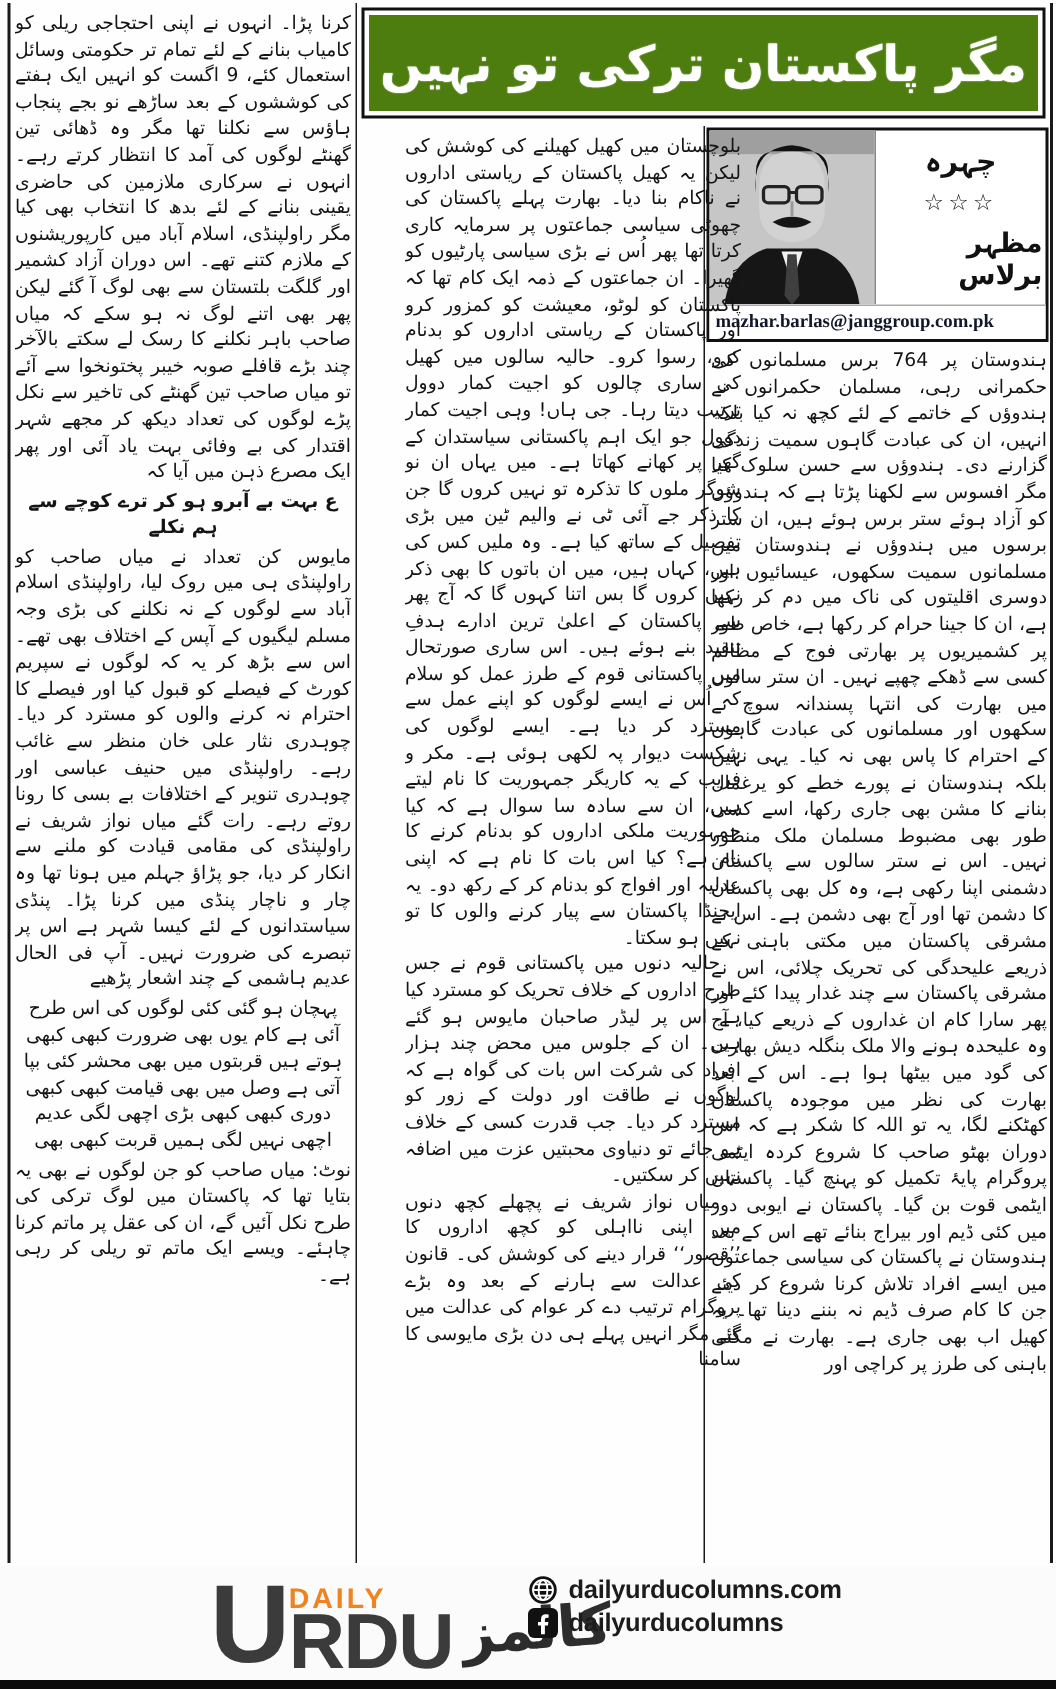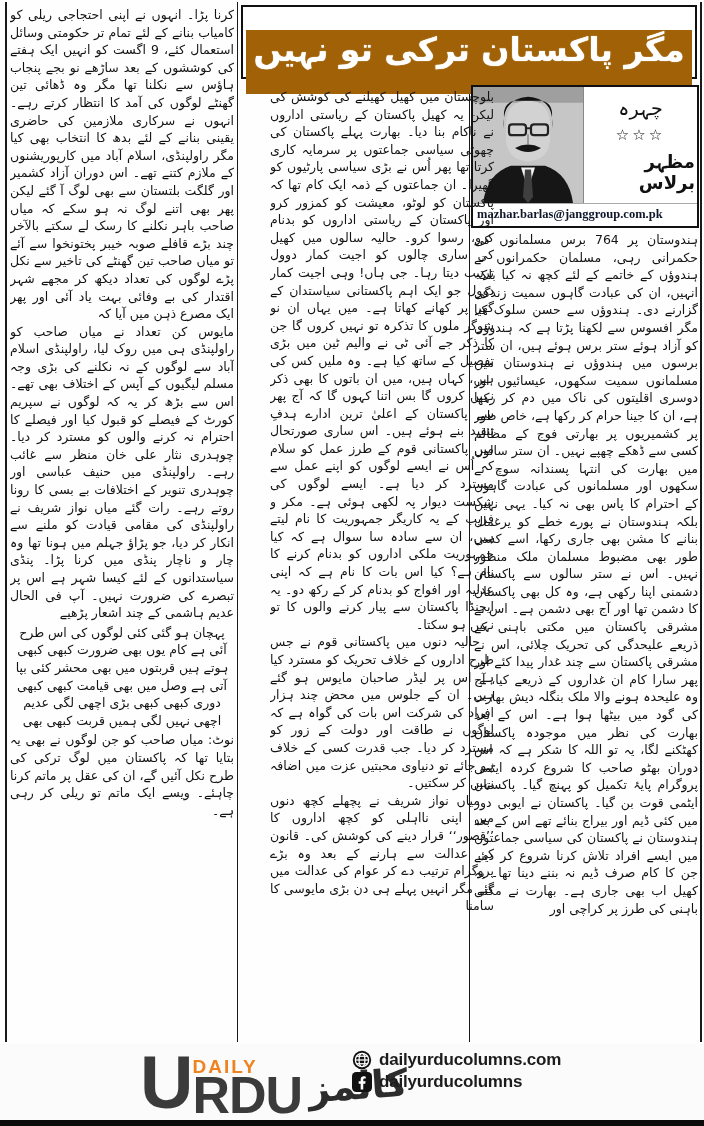--- a/index.html
+++ b/index.html
@@ -7,33 +7,33 @@
         font-family:"DejaVu Sans",sans-serif;}
   .vline{position:absolute;background:#1a1a1a;}
   .vl-left{left:5px;top:2px;width:2px;height:1040px;}
   .vl-mid1{left:237px;top:2px;width:1px;height:1040px;}
   .vl-mid2{left:469px;top:84px;width:1px;height:958px;}
   .vl-right{left:700px;top:2px;width:2px;height:1040px;}
 
   
   .title-banner{position:absolute;left:241px;top:5px;width:456px;height:74px;
     border:2px solid #101010;background:#fff;padding:3px;box-sizing:border-box;}
-  .title-inner{width:100%;height:100%;background:#a16207;display:flex;align-items:flex-start;justify-content:center;margin-top:20px;}
+  .title-inner{width:100%;height:100%;background:#4d7c0f;display:flex;align-items:center;justify-content:center;}
   .title-inner span{color:#fff;font-size:33px;font-weight:bold;direction:rtl;white-space:nowrap;
     font-family:"DejaVu Sans",sans-serif;text-shadow:0 0 1px #fff;}
 
   
   .author-box{position:absolute;left:471px;top:85px;width:228px;height:143px;border:2px solid #111;
     background:#fff;box-sizing:border-box;display:flex;flex-direction:column;}
   .author-main{flex:1;display:flex;flex-direction:row;overflow:hidden;}
   .photo{width:110px;height:100%;background:#c9c9c9;border-right:1px solid #888;flex:none;}
   .photo svg{display:block;width:100%;height:100%;}
   .author-meta{flex:1;direction:rtl;display:flex;flex-direction:column;align-items:center;
     justify-content:space-around;padding:6px 2px;}
-  .col-name{font-size:19px;font-weight:normal;color:#111;}
+  .col-name{font-size:19px;font-weight:bold;color:#111;}
   .stars{font-size:15px;letter-spacing:3px;color:#111;}
   .author-name{font-size:18px;font-weight:bold;color:#111;}
   .author-email{flex:none;font-family:"Liberation Serif",serif;font-weight:bold;font-size:12.5px;
     color:#0f172a;padding:3px 4px 4px 4px;border-top:1px solid #aaa;background:#fff;direction:ltr;}
 
   
   .col{position:absolute;direction:rtl;text-align:justify;color:#141414;font-size:12.5px;
     line-height:17.6px;overflow:hidden;font-family:"DejaVu Sans",sans-serif;}
   .col p{margin:0;}
   .col p.indent{text-indent:14px;}
@@ -109,20 +109,21 @@
   </div>
 
   <div class="col col-middle">
     <p>بلوچستان میں کھیل کھیلنے کی کوشش کی لیکن یہ کھیل پاکستان کے ریاستی اداروں نے ناکام بنا دیا۔ بھارت پہلے پاکستان کی چھوٹی سیاسی جماعتوں پر سرمایہ کاری کرتا تھا پھر اُس نے بڑی سیاسی پارٹیوں کو گھیرا۔ ان جماعتوں کے ذمہ ایک کام تھا کہ پاکستان کو لوٹو، معیشت کو کمزور کرو اور پاکستان کے ریاستی اداروں کو بدنام کرو، رسوا کرو۔ حالیہ سالوں میں کھیل کی ساری چالوں کو اجیت کمار دوول ترتیب دیتا رہا۔ جی ہاں! وہی اجیت کمار دوول جو ایک اہم پاکستانی سیاستدان کے گھر پر کھانے کھاتا ہے۔ میں یہاں ان نو شوگر ملوں کا تذکرہ تو نہیں کروں گا جن کا ذکر جے آئی ٹی نے والیم ٹین میں بڑی تفصیل کے ساتھ کیا ہے۔ وہ ملیں کس کی ہیں، کہاں ہیں، میں ان باتوں کا بھی ذکر نہیں کروں گا بس اتنا کہوں گا کہ آج پھر سے پاکستان کے اعلیٰ ترین ادارے ہدفِ تنقید بنے ہوئے ہیں۔ اس ساری صورتحال میں پاکستانی قوم کے طرز عمل کو سلام کہ اُس نے ایسے لوگوں کو اپنے عمل سے مسترد کر دیا ہے۔ ایسے لوگوں کی شکست دیوار پہ لکھی ہوئی ہے۔ مکر و فریب کے یہ کاریگر جمہوریت کا نام لیتے ہیں، ان سے سادہ سا سوال ہے کہ کیا جمہوریت ملکی اداروں کو بدنام کرنے کا نام ہے؟ کیا اس بات کا نام ہے کہ اپنی عدلیہ اور افواج کو بدنام کر کے رکھ دو۔ یہ ایجنڈا پاکستان سے پیار کرنے والوں کا تو نہیں ہو سکتا۔</p>
     <p class="indent">حالیہ دنوں میں پاکستانی قوم نے جس طرح اداروں کے خلاف تحریک کو مسترد کیا ہے اس پر لیڈر صاحبان مایوس ہو گئے ہیں۔ ان کے جلوس میں محض چند ہزار افراد کی شرکت اس بات کی گواہ ہے کہ لوگوں نے طاقت اور دولت کے زور کو مسترد کر دیا۔ جب قدرت کسی کے خلاف ہو جائے تو دنیاوی محبتیں عزت میں اضافہ نہیں کر سکتیں۔</p>
     <p class="indent">میاں نواز شریف نے پچھلے کچھ دنوں میں اپنی نااہلی کو کچھ اداروں کا ’’قصور‘‘ قرار دینے کی کوشش کی۔ قانون کی عدالت سے ہارنے کے بعد وہ بڑے پروگرام ترتیب دے کر عوام کی عدالت میں گئے مگر انہیں پہلے ہی دن بڑی مایوسی کا سامنا</p>
   </div>
 
   <div class="col col-left">
     <p>کرنا پڑا۔ انہوں نے اپنی احتجاجی ریلی کو کامیاب بنانے کے لئے تمام تر حکومتی وسائل استعمال کئے، 9 اگست کو انہیں ایک ہفتے کی کوششوں کے بعد ساڑھے نو بجے پنجاب ہاؤس سے نکلنا تھا مگر وہ ڈھائی تین گھنٹے لوگوں کی آمد کا انتظار کرتے رہے۔ انہوں نے سرکاری ملازمین کی حاضری یقینی بنانے کے لئے بدھ کا انتخاب بھی کیا مگر راولپنڈی، اسلام آباد میں کارپوریشنوں کے ملازم کتنے تھے۔ اس دوران آزاد کشمیر اور گلگت بلتستان سے بھی لوگ آ گئے لیکن پھر بھی اتنے لوگ نہ ہو سکے کہ میاں صاحب باہر نکلنے کا رسک لے سکتے بالآخر چند بڑے قافلے صوبہ خیبر پختونخوا سے آئے تو میاں صاحب تین گھنٹے کی تاخیر سے نکل پڑے لوگوں کی تعداد دیکھ کر مجھے شہر اقتدار کی بے وفائی بہت یاد آئی اور پھر ایک مصرع ذہن میں آیا کہ</p>
+    <div class="verse">ع بہت بے آبرو ہو کر ترے کوچے سے ہم نکلے</div>
     <p>مایوس کن تعداد نے میاں صاحب کو راولپنڈی ہی میں روک لیا، راولپنڈی اسلام آباد سے لوگوں کے نہ نکلنے کی بڑی وجہ مسلم لیگیوں کے آپس کے اختلاف بھی تھے۔ اس سے بڑھ کر یہ کہ لوگوں نے سپریم کورٹ کے فیصلے کو قبول کیا اور فیصلے کا احترام نہ کرنے والوں کو مسترد کر دیا۔ چوہدری نثار علی خان منظر سے غائب رہے۔ راولپنڈی میں حنیف عباسی اور چوہدری تنویر کے اختلافات بے بسی کا رونا روتے رہے۔ رات گئے میاں نواز شریف نے راولپنڈی کی مقامی قیادت کو ملنے سے انکار کر دیا، جو پڑاؤ جہلم میں ہونا تھا وہ چار و ناچار پنڈی میں کرنا پڑا۔ پنڈی سیاستدانوں کے لئے کیسا شہر ہے اس پر تبصرے کی ضرورت نہیں۔ آپ فی الحال عدیم ہاشمی کے چند اشعار پڑھیے</p>
     <div class="poem">
       <div class="poem-line">پہچان ہو گئی کئی لوگوں کی اس طرح</div>
       <div class="poem-line">آئی ہے کام یوں بھی ضرورت کبھی کبھی</div>
       <div class="poem-line">ہوتے ہیں قربتوں میں بھی محشر کئی بپا</div>
       <div class="poem-line">آتی ہے وصل میں بھی قیامت کبھی کبھی</div>
       <div class="poem-line">دوری کبھی کبھی بڑی اچھی لگی عدیم</div>
       <div class="poem-line">اچھی نہیں لگی ہمیں قربت کبھی بھی</div>
     </div>
     <p>نوٹ: میاں صاحب کو جن لوگوں نے بھی یہ بتایا تھا کہ پاکستان میں لوگ ترکی کی طرح نکل آئیں گے، ان کی عقل پر ماتم کرنا چاہئے۔ ویسے ایک ماتم تو ریلی کر رہی ہے۔</p>

